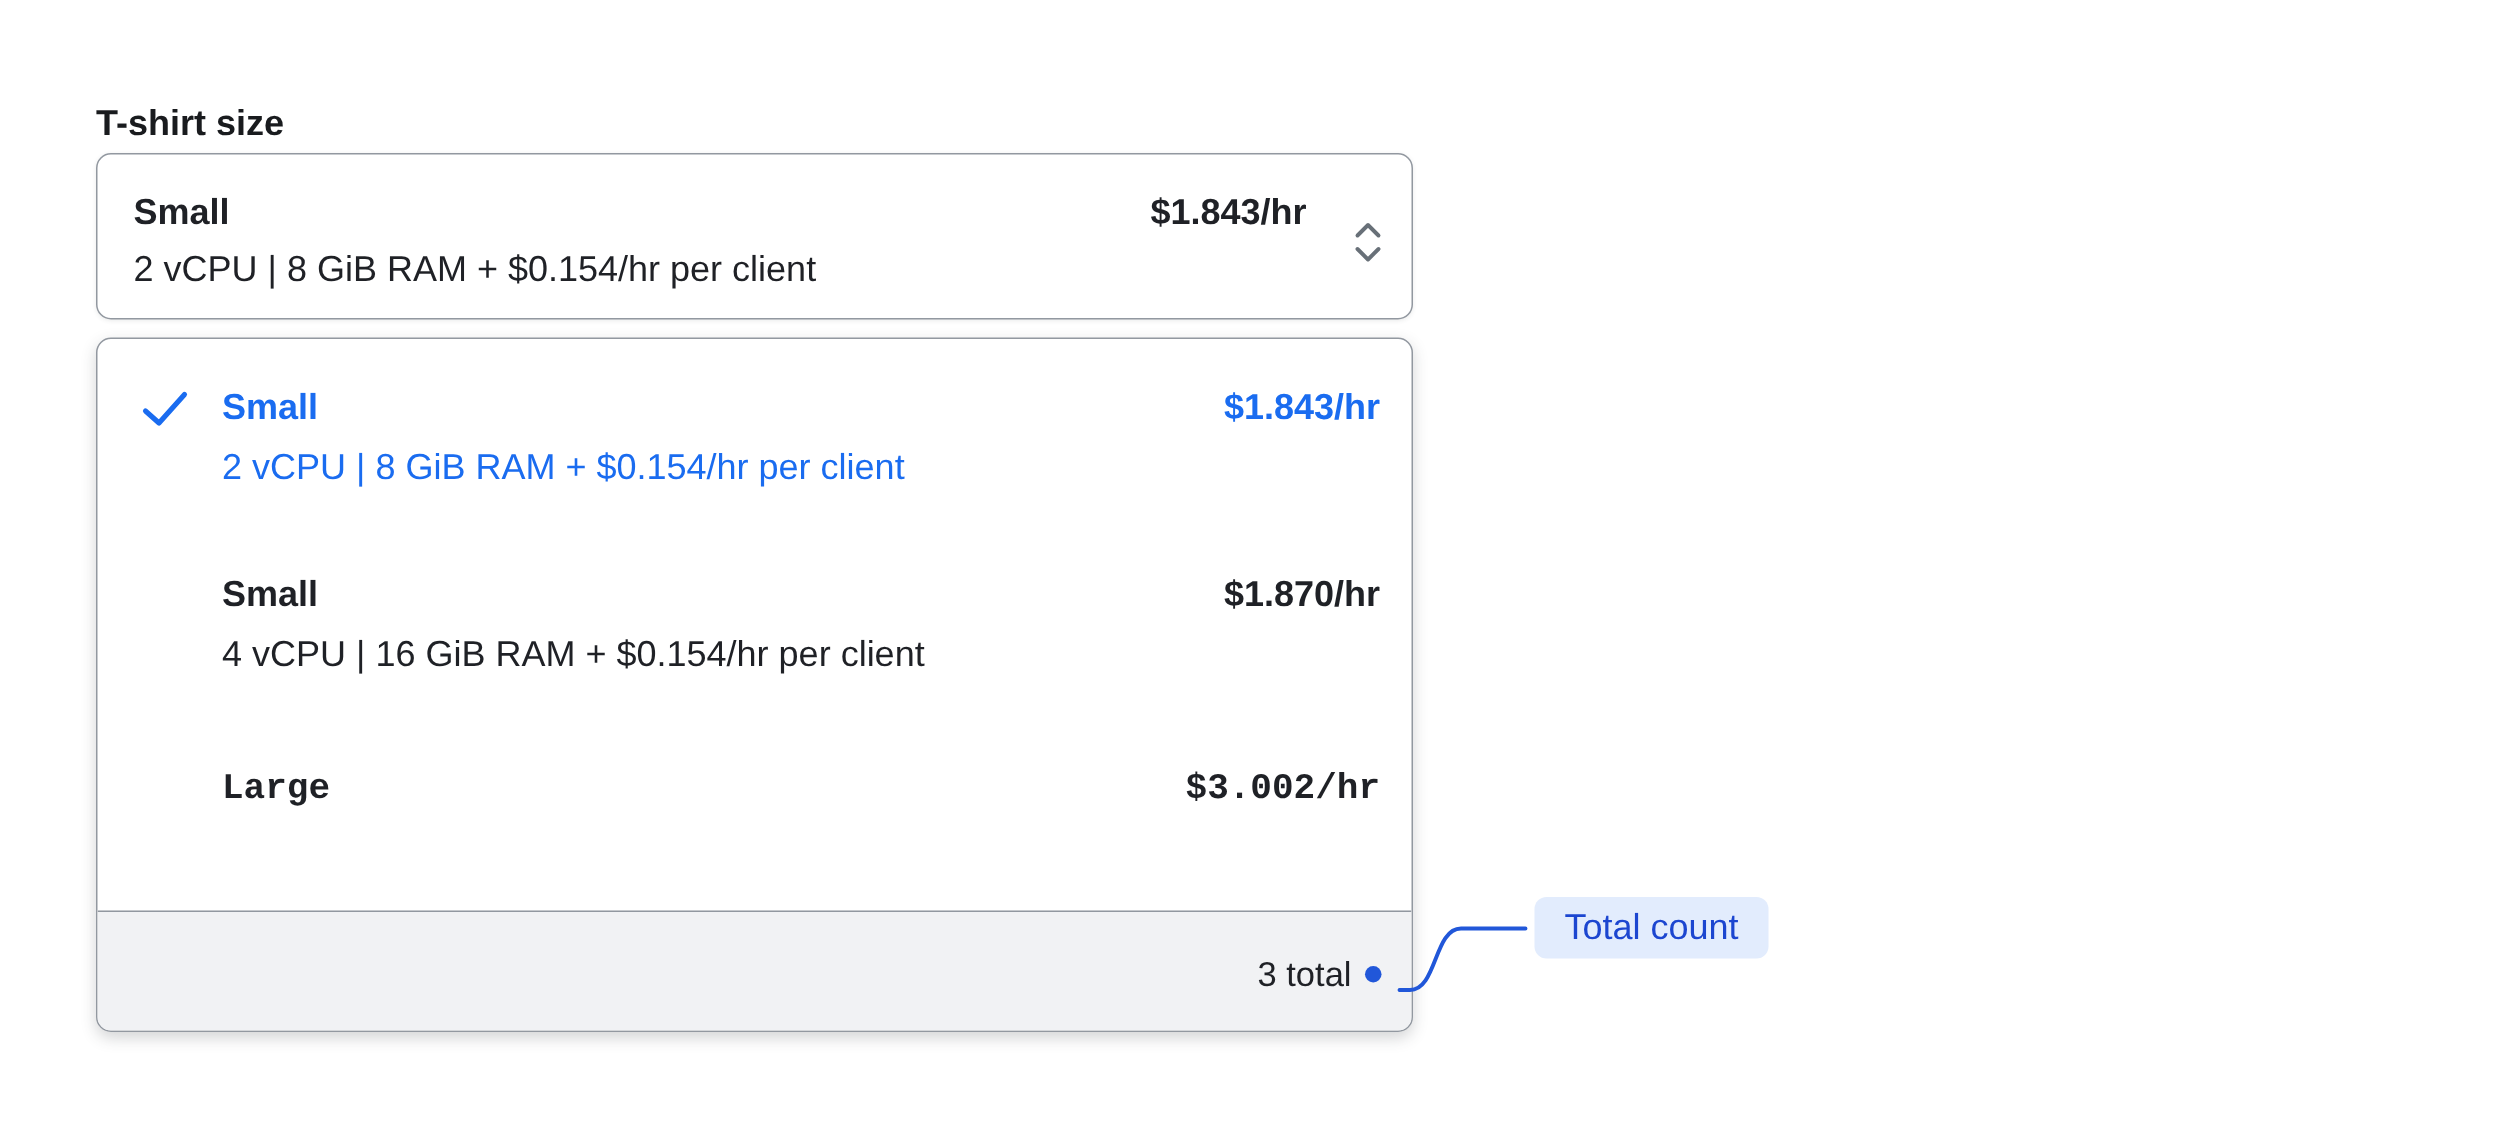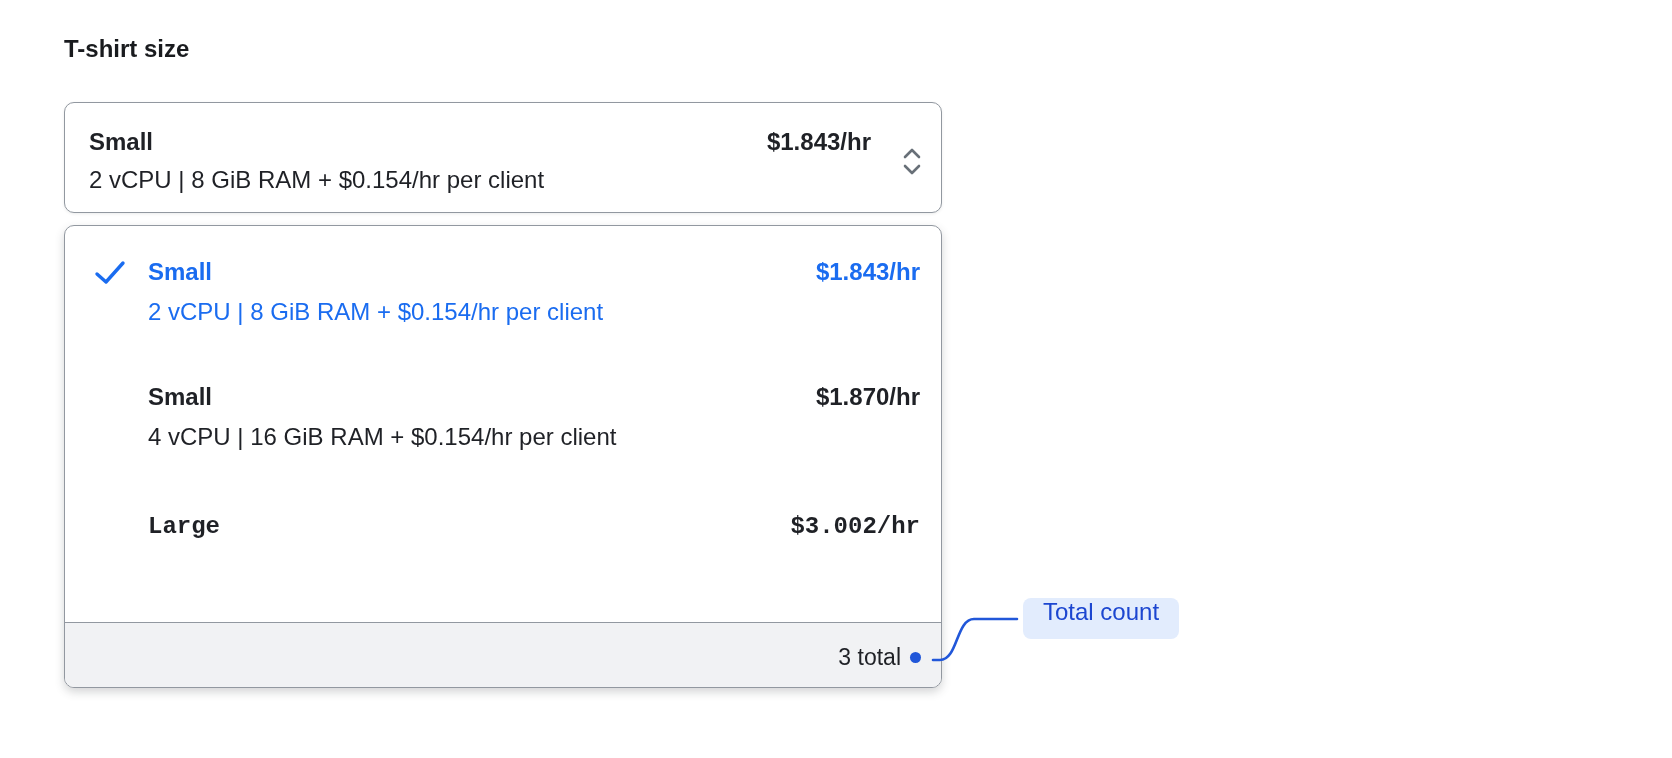--- a/index.html
+++ b/index.html
@@ -14,21 +14,21 @@
   }
   *{margin:0;padding:0;box-sizing:border-box;}
   html,body{background:#ffffff;}
   body{
     font-family:"Liberation Sans","DejaVu Sans",sans-serif;
     color:var(--c-text);
   }
   .page{position:relative;width:1672px;height:758px;background:#fff;overflow:hidden;}
 
   .field-label{
-    position:absolute;left:64px;top:34px;
+    position:absolute;left:64px;top:68px;
     font-size:24px;line-height:30px;font-weight:700;color:#191b1e;
   }
 
   
   .select-box{
     position:absolute;left:64px;top:102px;width:878px;height:111px;
     background:#fff;border:1px solid var(--c-border);border-radius:10px;
     box-shadow:0 1px 3px rgba(60,64,67,.10);
     cursor:pointer;
   }
@@ -49,34 +49,34 @@
   .option.o1{top:30px;}
   .option.o2{top:155px;}
   .option.o3{top:285px;font-family:Liberation Mono, monospace;}
   .option .check{position:absolute;left:29px;top:4px;width:32px;height:26px;}
   .option .name{margin-left:83px;font-size:24px;line-height:32px;font-weight:700;}
   .option .desc{margin-left:83px;margin-top:8px;font-size:24px;line-height:32px;font-weight:400;}
   .option .price{position:absolute;right:21px;top:0;font-size:24px;line-height:32px;font-weight:700;}
   .option.selected .name,.option.selected .desc,.option.selected .price{color:var(--c-blue);}
 
   .panel-footer{
-    position:absolute;left:0;right:0;bottom:0;height:65px;
+    position:absolute;left:0;right:0;bottom:0;height:80px;
     background:var(--c-footer);border-top:1px solid var(--c-border);
     display:flex;align-items:center;justify-content:flex-end;
     padding-right:20px;padding-top:4px;gap:9px;
   }
   .panel-footer .total{font-size:23px;color:var(--c-text);}
   .panel-footer .ann-dot{width:11px;height:11px;border-radius:50%;background:var(--c-ann);flex:0 0 auto;}
 
   
   .connector{position:absolute;left:900px;top:585px;width:140px;height:95px;pointer-events:none;}
   .badge{
     position:absolute;left:1023px;top:598px;height:41px;
     background:var(--c-ann-bg);border-radius:8px;
-    display:flex;padding:0 20px;
+    display:flex;align-items:center;padding:0 20px;
     font-size:24px;font-weight:500;color:var(--c-ann-text);
     white-space:nowrap;
   }
 </style>
 </head>
 <body>
 
 <div class="page">
 
   <div class="field-label">T-shirt size</div>

